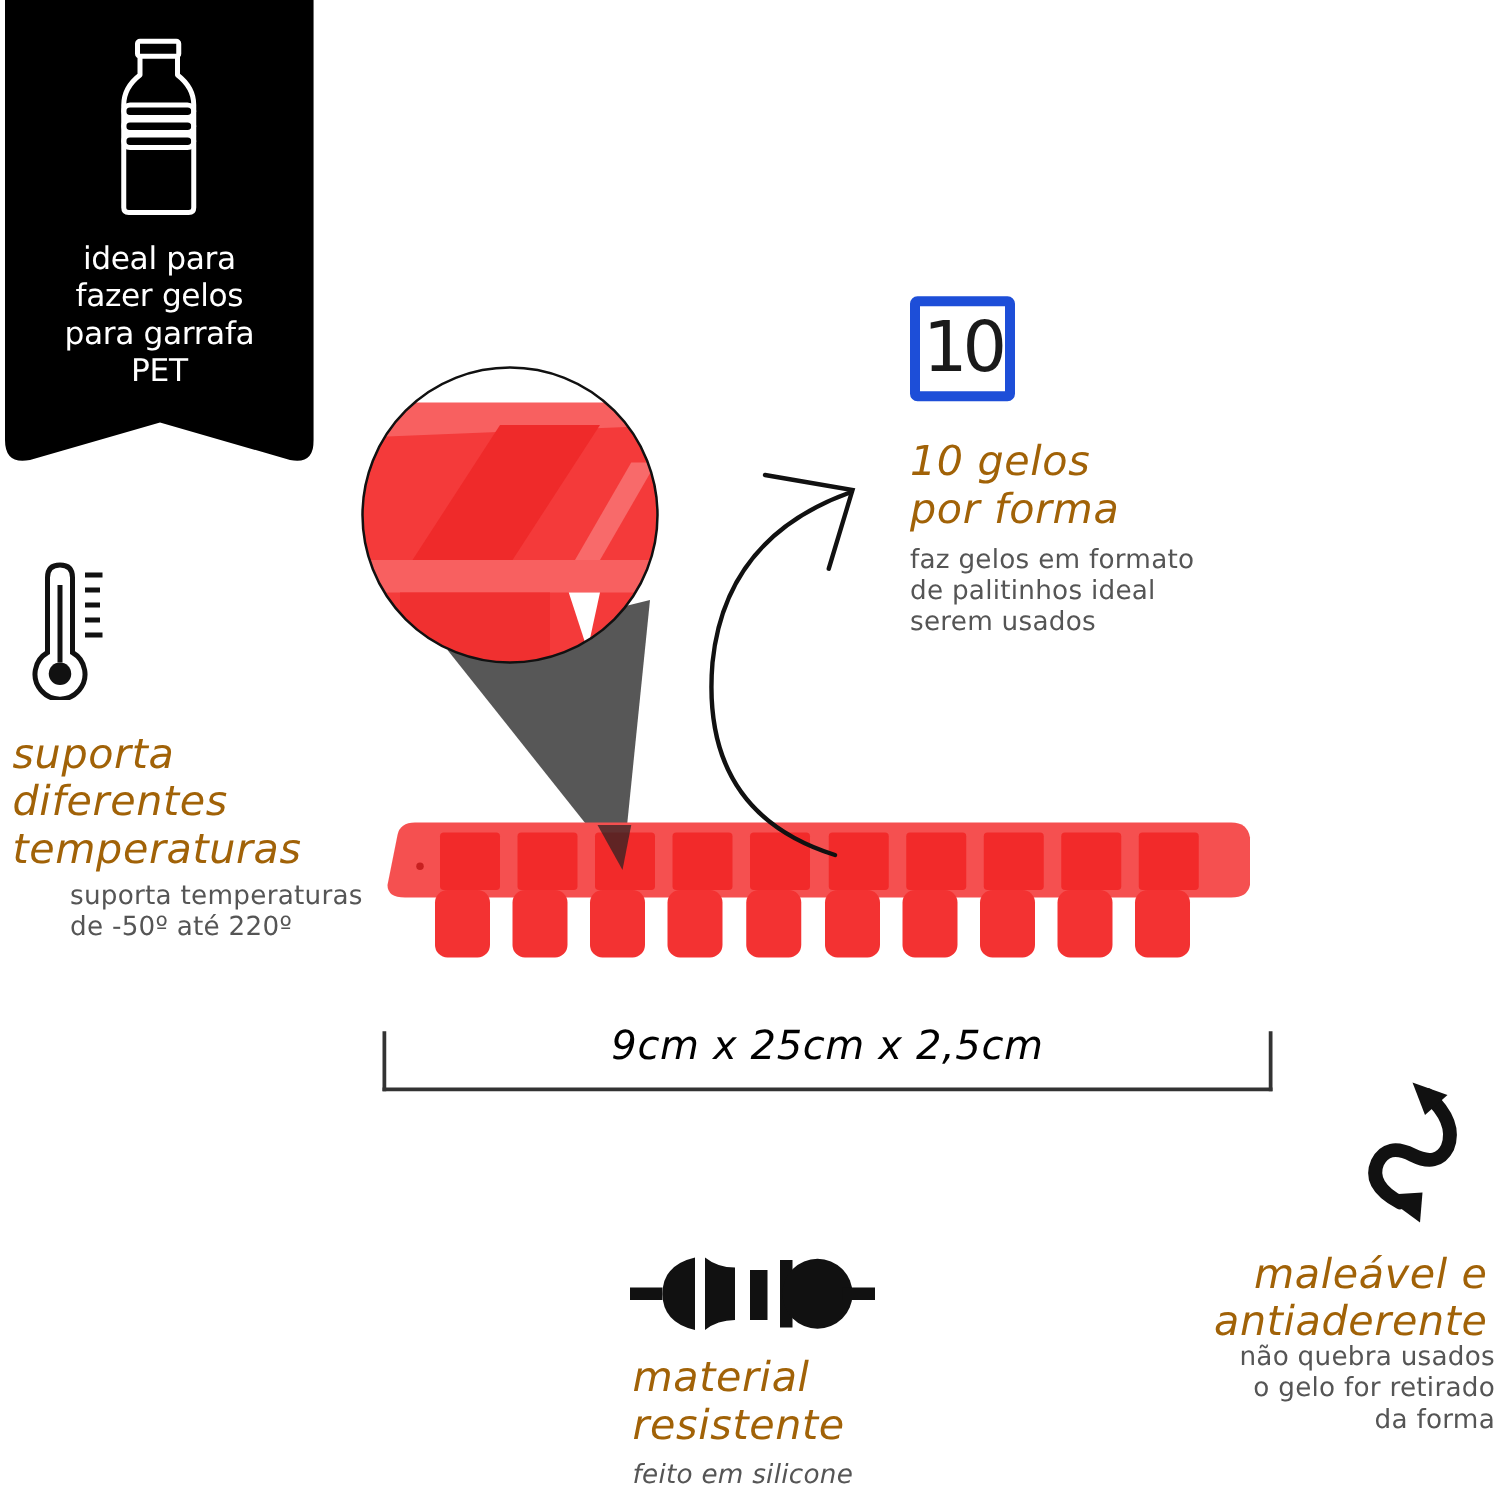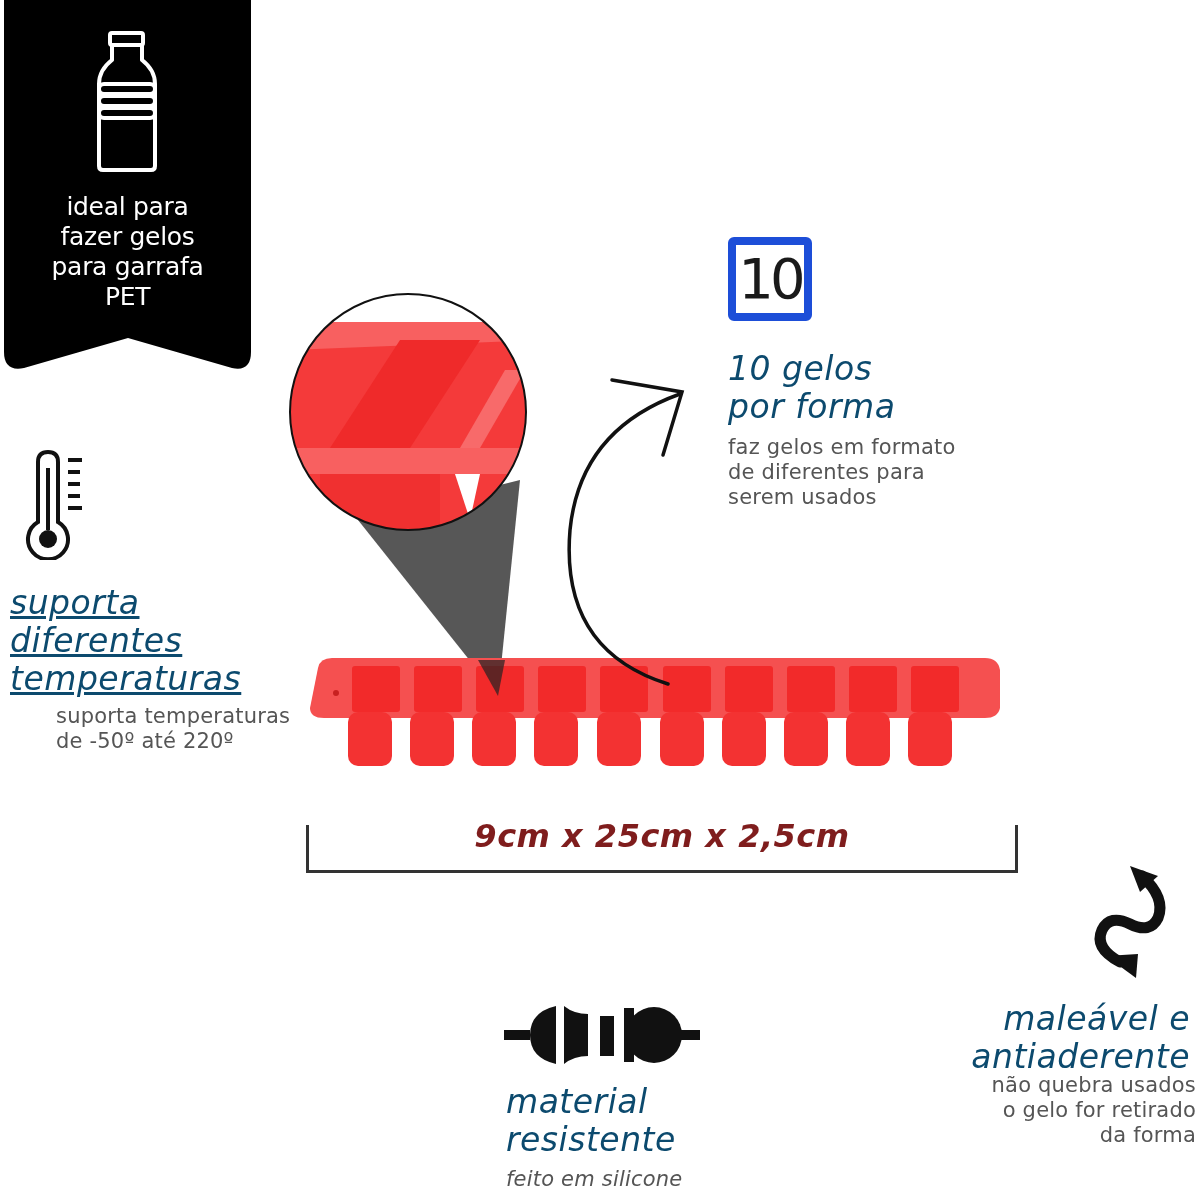--- a/index.html
+++ b/index.html
@@ -12,45 +12,45 @@
   .abs { position:absolute; }
   
   .banner { left:4px; top:0; width:203px; height:376px; }
   .banner svg { position:absolute; left:0; top:0; }
   .banner-text {
     position:absolute; left:0; top:192px; width:247px; text-align:center;
     color:#fff; font-size:25px; line-height:30px; letter-spacing:-0.3px;
   }
   .banner-text span { display:block; }
   
-  .head { font-style:italic; font-size:33px; line-height:38px; color:#0c4a6e; letter-spacing:0.5px; }
+  .head { font-style:italic; font-size:33px; line-height:38px; color:#a16207; letter-spacing:0.5px; }
   .sub { font-size:21px; line-height:25px; color:#555; letter-spacing:0.2px; }
   .line { display:block; white-space:nowrap; }
   
-  .temp-head { left:10px; top:584px;text-decoration:underline; }
+  .temp-head { left:10px; top:584px; }
   .temp-sub { left:12px; top:704px;margin-left:44px; }
   
   .ten-box {
     left:728px; top:237px; width:84px; height:84px;
     border:8px solid #1d4ed8; border-radius:6px; box-sizing:border-box;
     display:flex; align-items:center; justify-content:center;
     font-size:56px; color:#1a1a1a; letter-spacing:-4px; line-height:1;
   }
   .ten-head { left:728px; top:350px; }
   .ten-sub { left:728px; top:435px; }
   
   .dims { left:306px; top:825px; width:712px; height:50px; }
   .dims-bracket {
     position:absolute; left:0; top:0; width:712px; height:48px;
     border-left:3px solid #333; border-right:3px solid #333; border-bottom:3px solid #333;
     box-sizing:border-box;
   }
   .dims-text {
     position:absolute; left:0; top:-8px; width:712px; text-align:center;
-    font-style:italic; font-size:32px; color:#7f1d1d; letter-spacing:0.5px;font-weight:bold;
+    font-style:italic; font-size:32px; color:#000000; letter-spacing:0.5px;
   }
   
   .mat-head { left:506px; top:1083px; }
   .mat-sub { left:506px; top:1167px;font-style:italic; }
   
   .mal-head { right:10px; top:1000px; text-align:right; }
   .mal-sub { right:4px; top:1073px; text-align:right; }
 </style>
 </head>
 <body>
@@ -101,21 +101,21 @@
   <span class="line">de -50º até 220º</span>
 </div>
 
 <div class="abs ten-box">10</div>
 <div class="abs head ten-head">
   <span class="line">10 gelos</span>
   <span class="line">por forma</span>
 </div>
 <div class="abs sub ten-sub">
   <span class="line">faz gelos em formato</span>
-  <span class="line">de diferentes para</span>
+  <span class="line">de palitinhos ideal</span>
   <span class="line">serem usados</span>
 </div>
 
 <svg class="abs" style="left:280px;top:290px" width="740" height="500" viewBox="280 290 740 500">
   <defs>
     <clipPath id="mag">
       <circle cx="408" cy="412" r="118"></circle>
     </clipPath>
   </defs>
 

